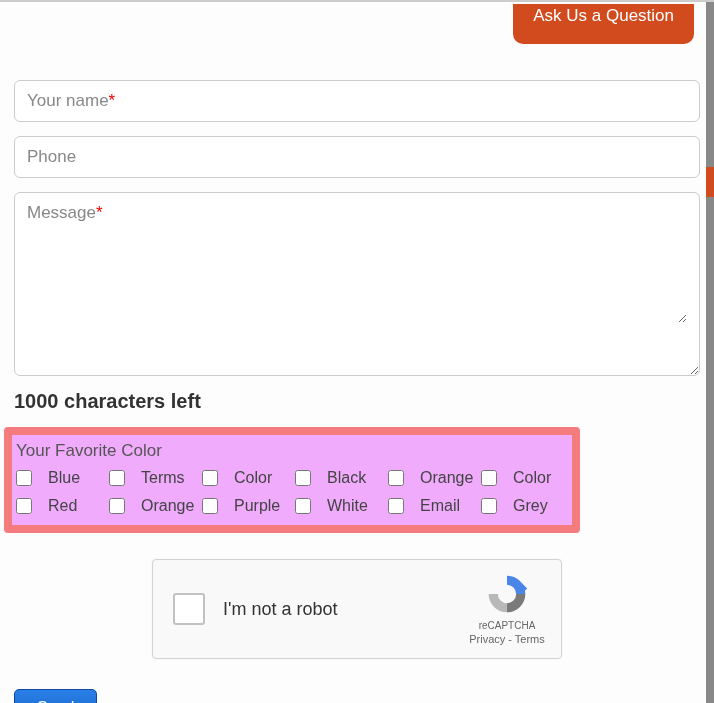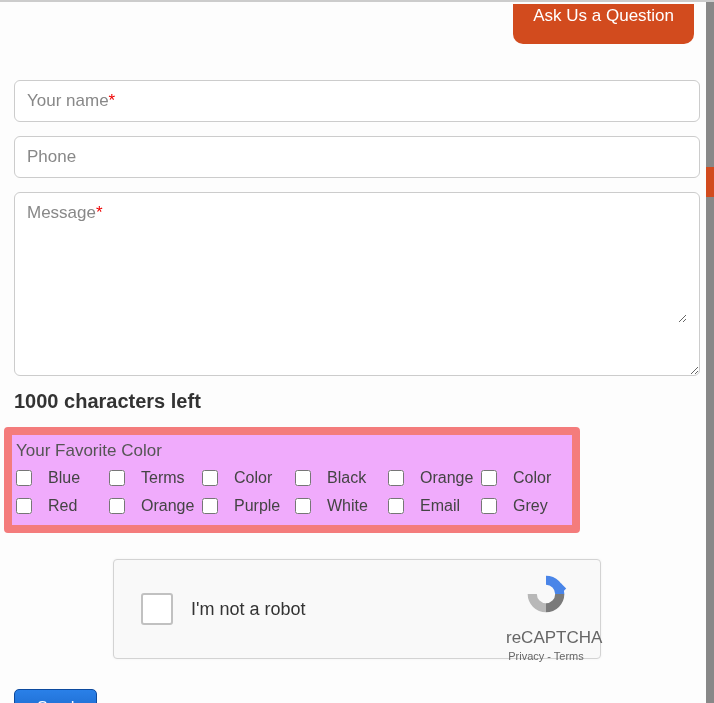--- a/index.html
+++ b/index.html
@@ -123,28 +123,28 @@
       height: 16px;
       cursor: pointer;
     }
     .recaptcha-wrap {
       display: flex;
       justify-content: center;
       margin-top: 26px;
       margin-bottom: 30px;
     }
     .recaptcha {
-      width: 488px;
+      width: 410px;
       height: 100px;
       border: 1px solid #d3d3d3;
       border-radius: 4px;
       background: #f9f9f9;
       display: flex;
       align-items: center;
-      padding: 0 27px;
+      padding: 0 20px;
       position: relative;
       box-shadow: 0 0 3px rgba(0,0,0,0.05);
     }
     .recaptcha-check {
       width: 32px;
       height: 32px;
       border: 2px solid #c1c1c1;
       border-radius: 3px;
       background: #fff;
       margin-right: 18px;
@@ -159,23 +159,23 @@
       right: 14px;
       top: 12px;
       text-align: center;
       width: 80px;
     }
     .recaptcha-logo svg {
       width: 44px;
       height: 44px;
     }
     .recaptcha-brand {
-      font-size: 17px;
+      font-size: 10px;
       color: #666;
-      margin-top: 8px;
+      margin-top: 0;
     }
     .recaptcha-links {
       font-size: 11px;
       color: #666;
       margin-top: 2px;
     }
     .send-button {
       background: #1a6dd6;
       background: linear-gradient(#2a80e8, #155fc0);
       color: #fff;

